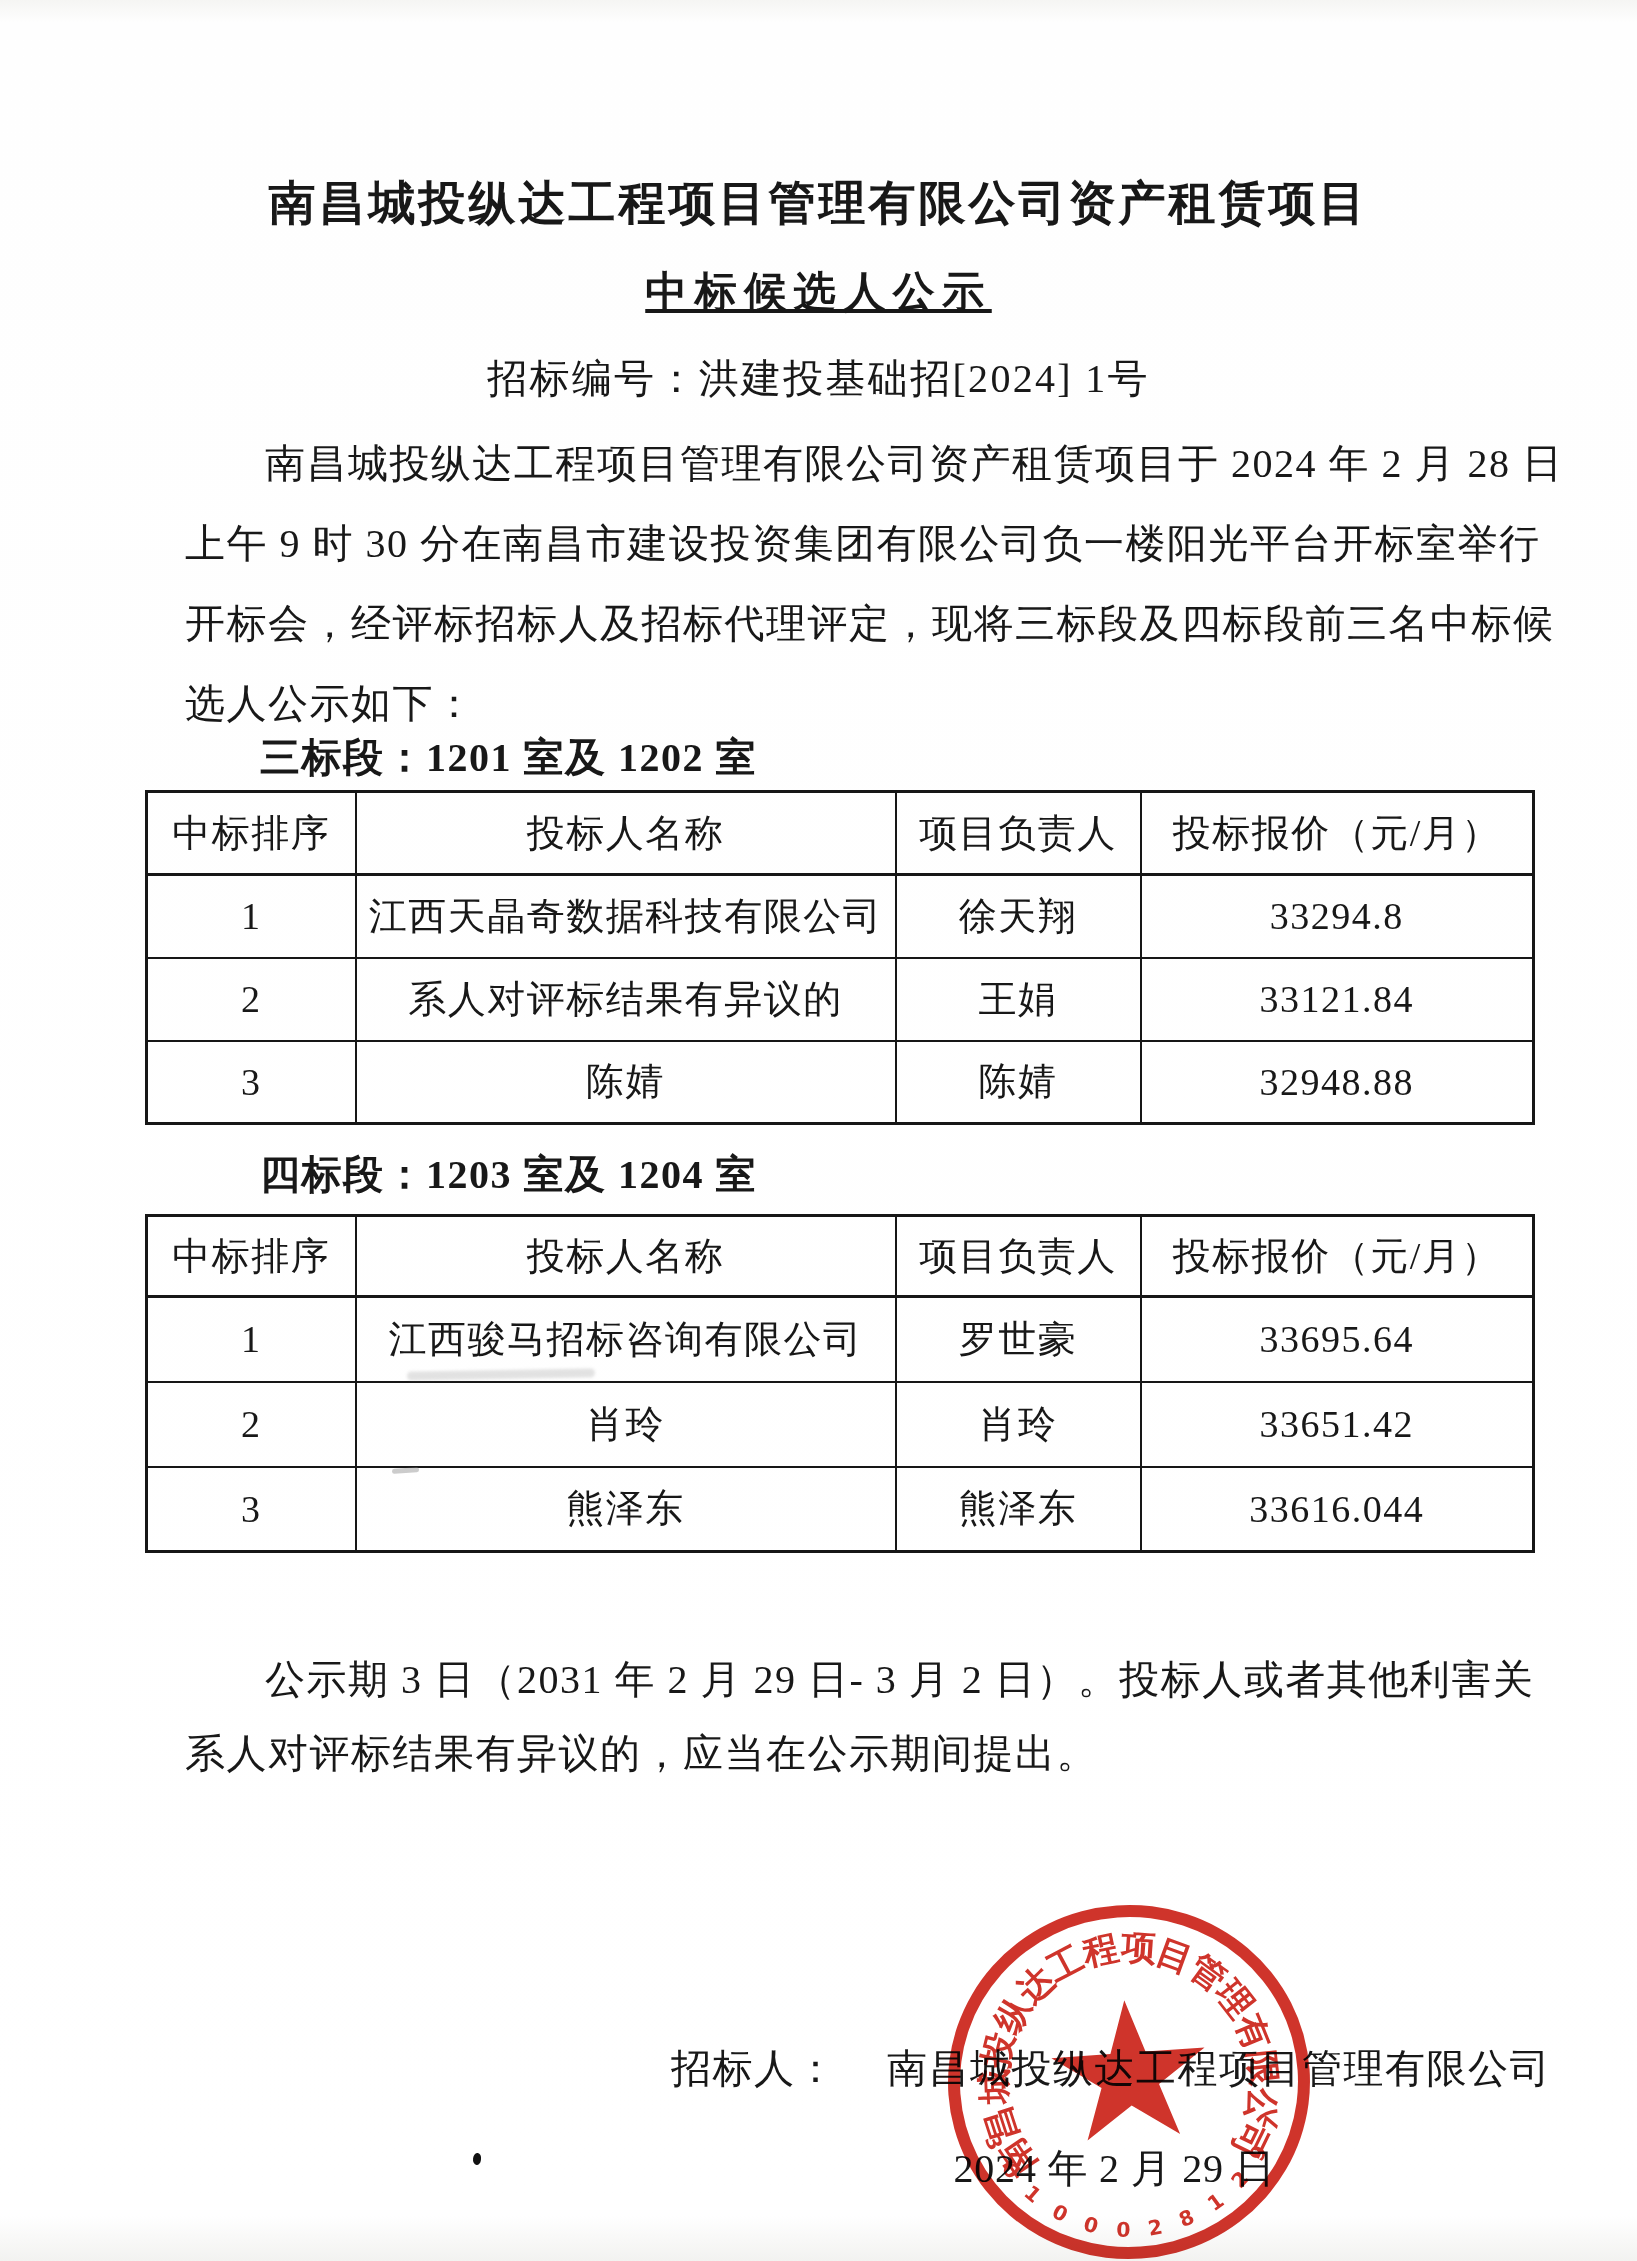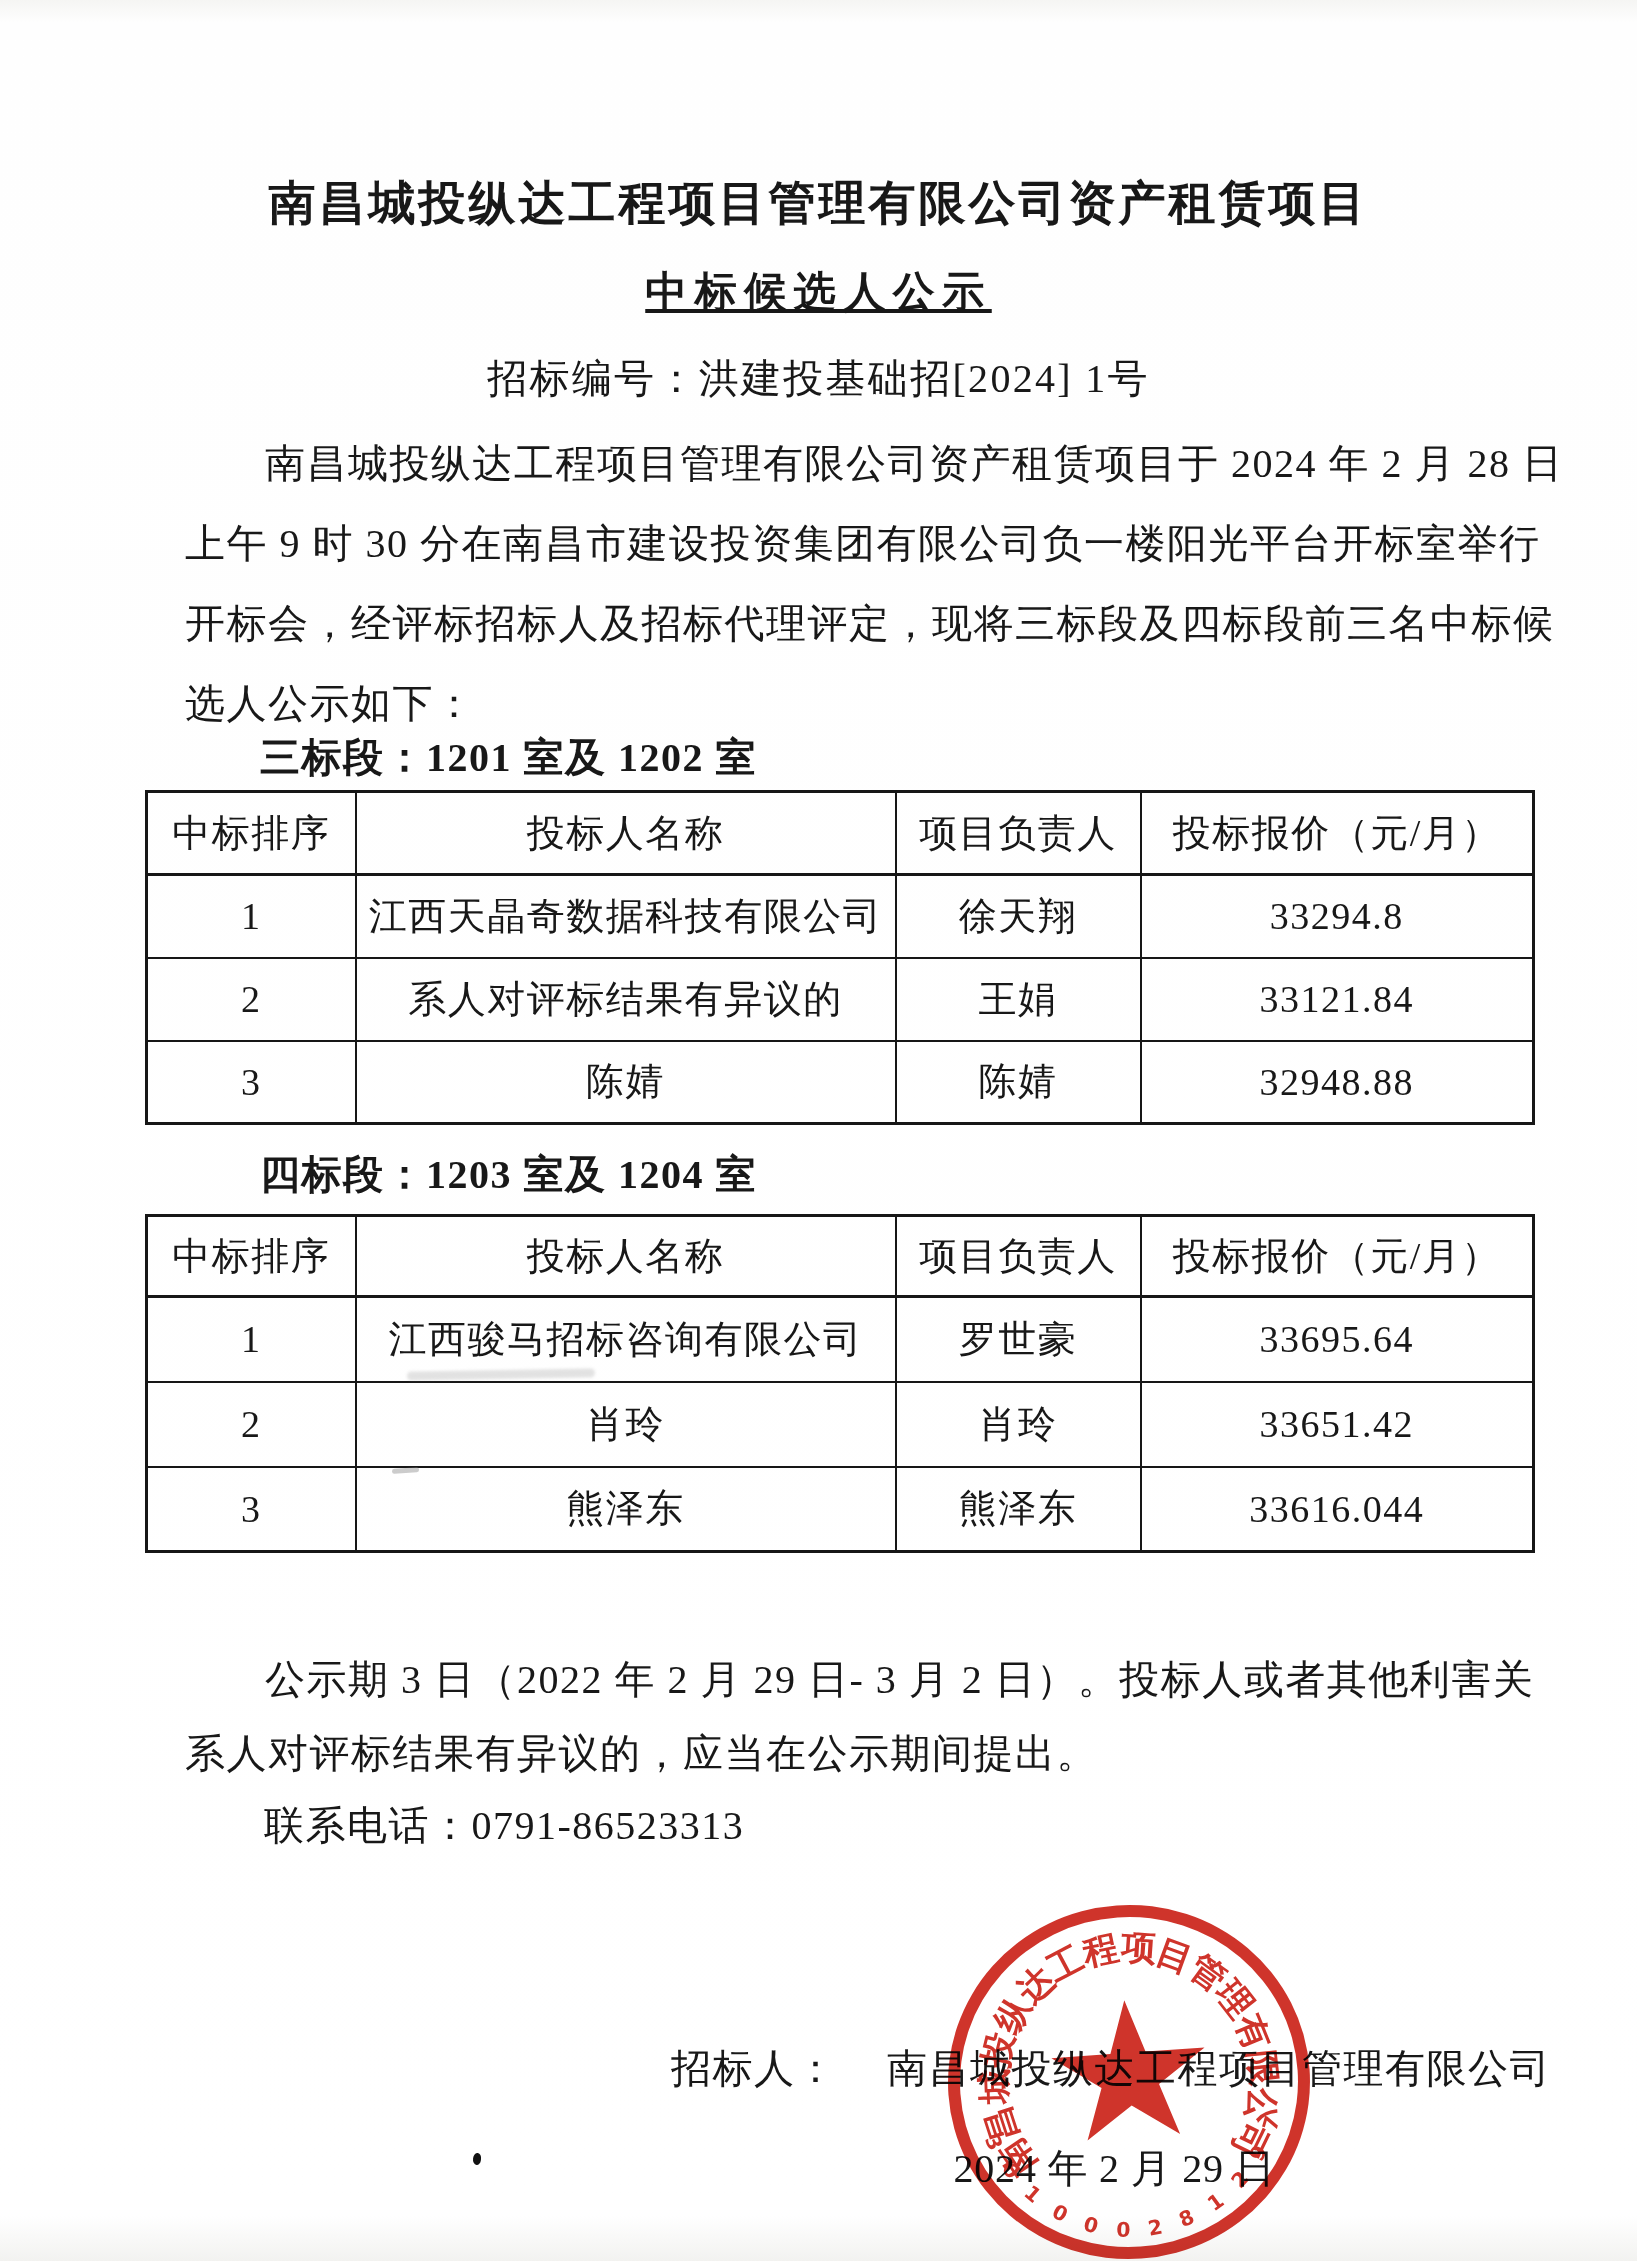--- a/index.html
+++ b/index.html
@@ -142,27 +142,24 @@
           <td>熊泽东</td>
           <td>33616.044</td>
         </tr>
       </tbody>
     </table>
 
   <div class="artifact-smudge"></div>
   <div class="artifact-dash"></div>
 
   <div class="para notice">
-      <div class="tline indent">公示期 3 日（2022 年 2 月 29 日- 3 月 2 日）。投标人或者其他利害关</div>
+      <div class="tline indent">公示期 3 日（2031 年 2 月 29 日- 3 月 2 日）。投标人或者其他利害关</div>
       <div class="tline">系人对评标结果有异议的，应当在公示期间提出。</div>
     </div>
 
-  <div class="contact-line">
-    <span>联系电话：</span><span>0791-86523313</span>
-  </div>
 
   <div class="ink-dot"></div>
 
   <div class="bidder-line">
     <span>招标人：</span>
     <span>南昌城投纵达工程项目管理有限公司</span>
   </div>
 
   <div class="date-line">2024 年 2 月 29 日</div>
 

